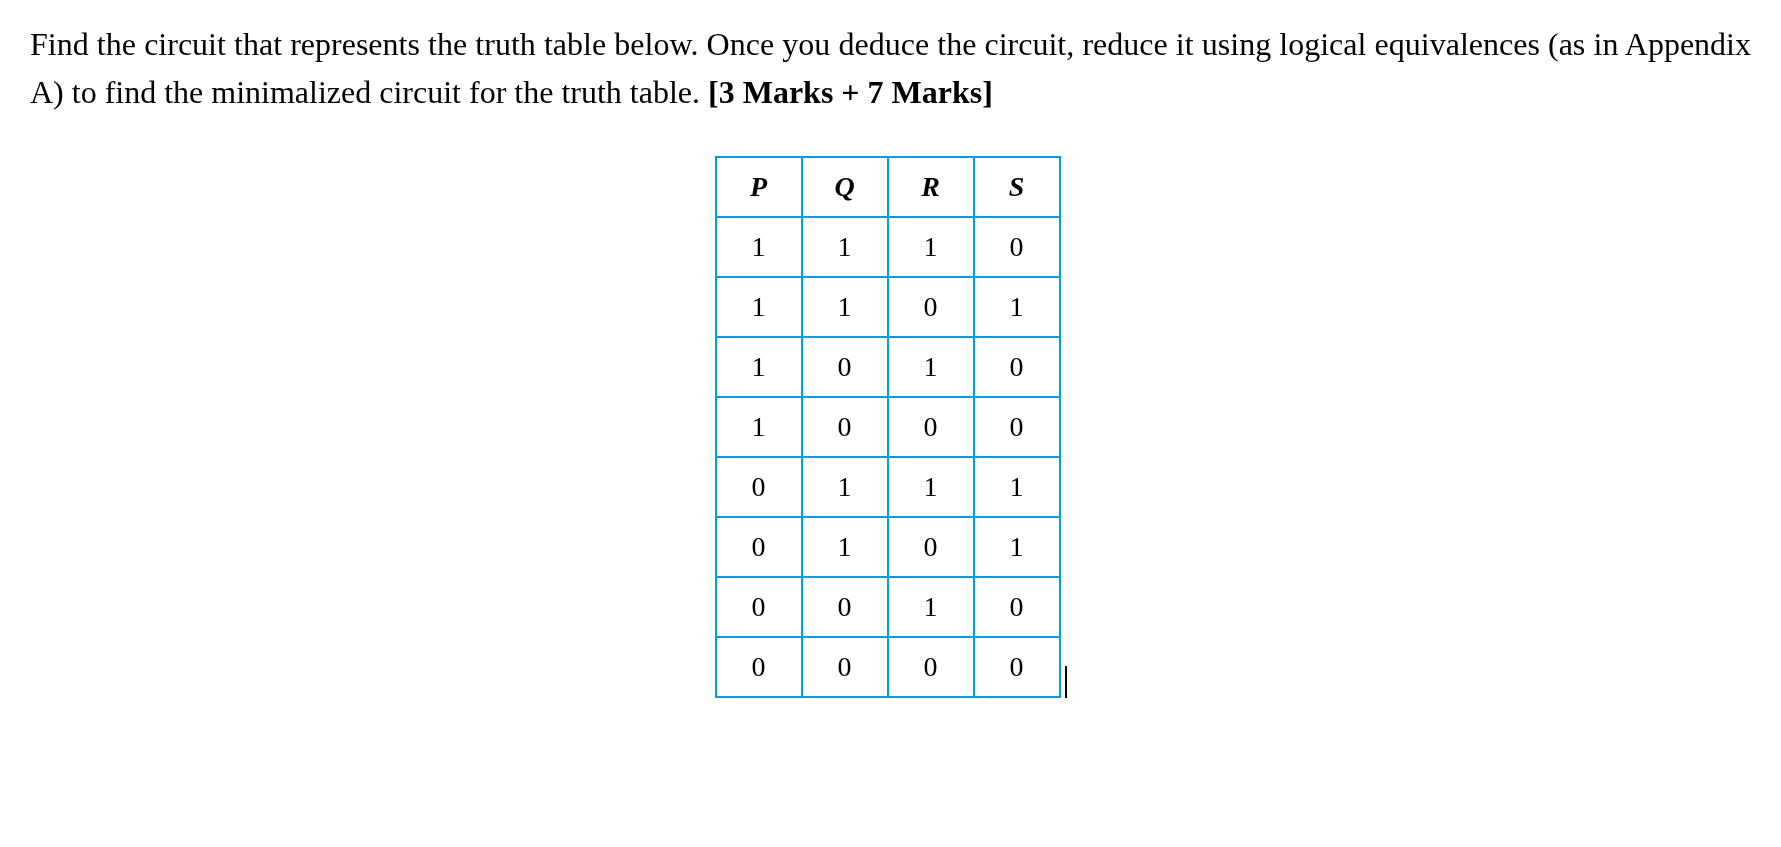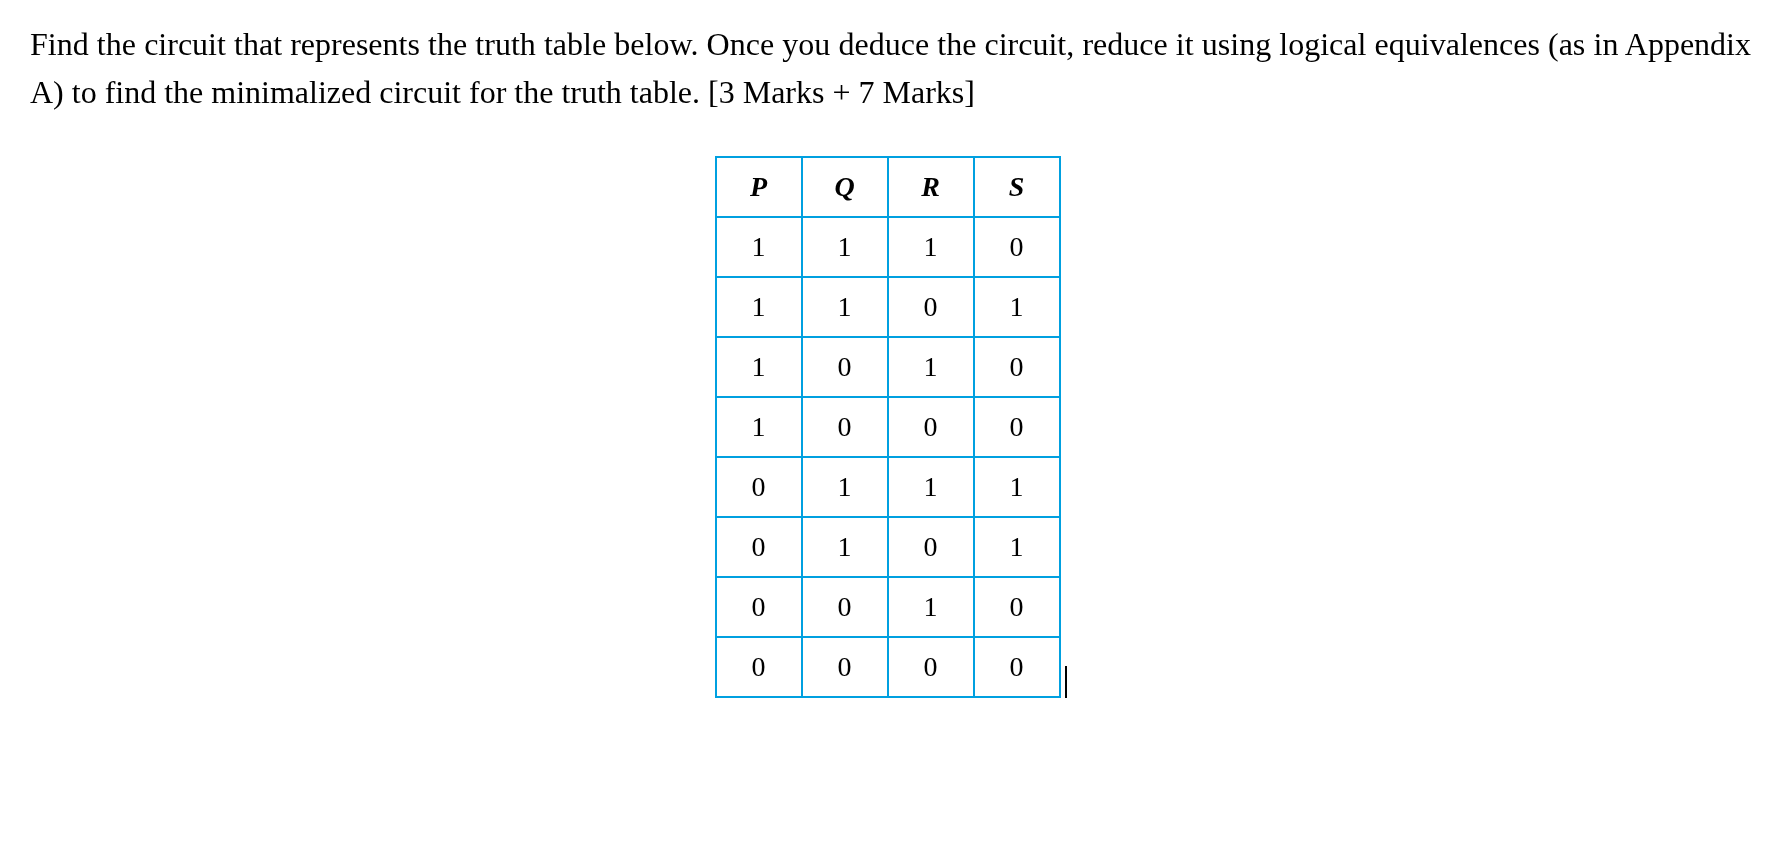--- a/index.html
+++ b/index.html
@@ -11,21 +11,21 @@
       background: #fff;
       width: 1781px;
       box-sizing: border-box;
     }
     .question-text {
       text-align: justify;
       line-height: 1.5;
       margin-bottom: 40px;
     }
     .bold {
-      font-weight: normal;
+      font-weight: bold;
     }
     .table-container {
       display: flex;
       justify-content: center;
       margin-top: 30px;
     }
     table {
       border-collapse: collapse;
     }
     th, td {

